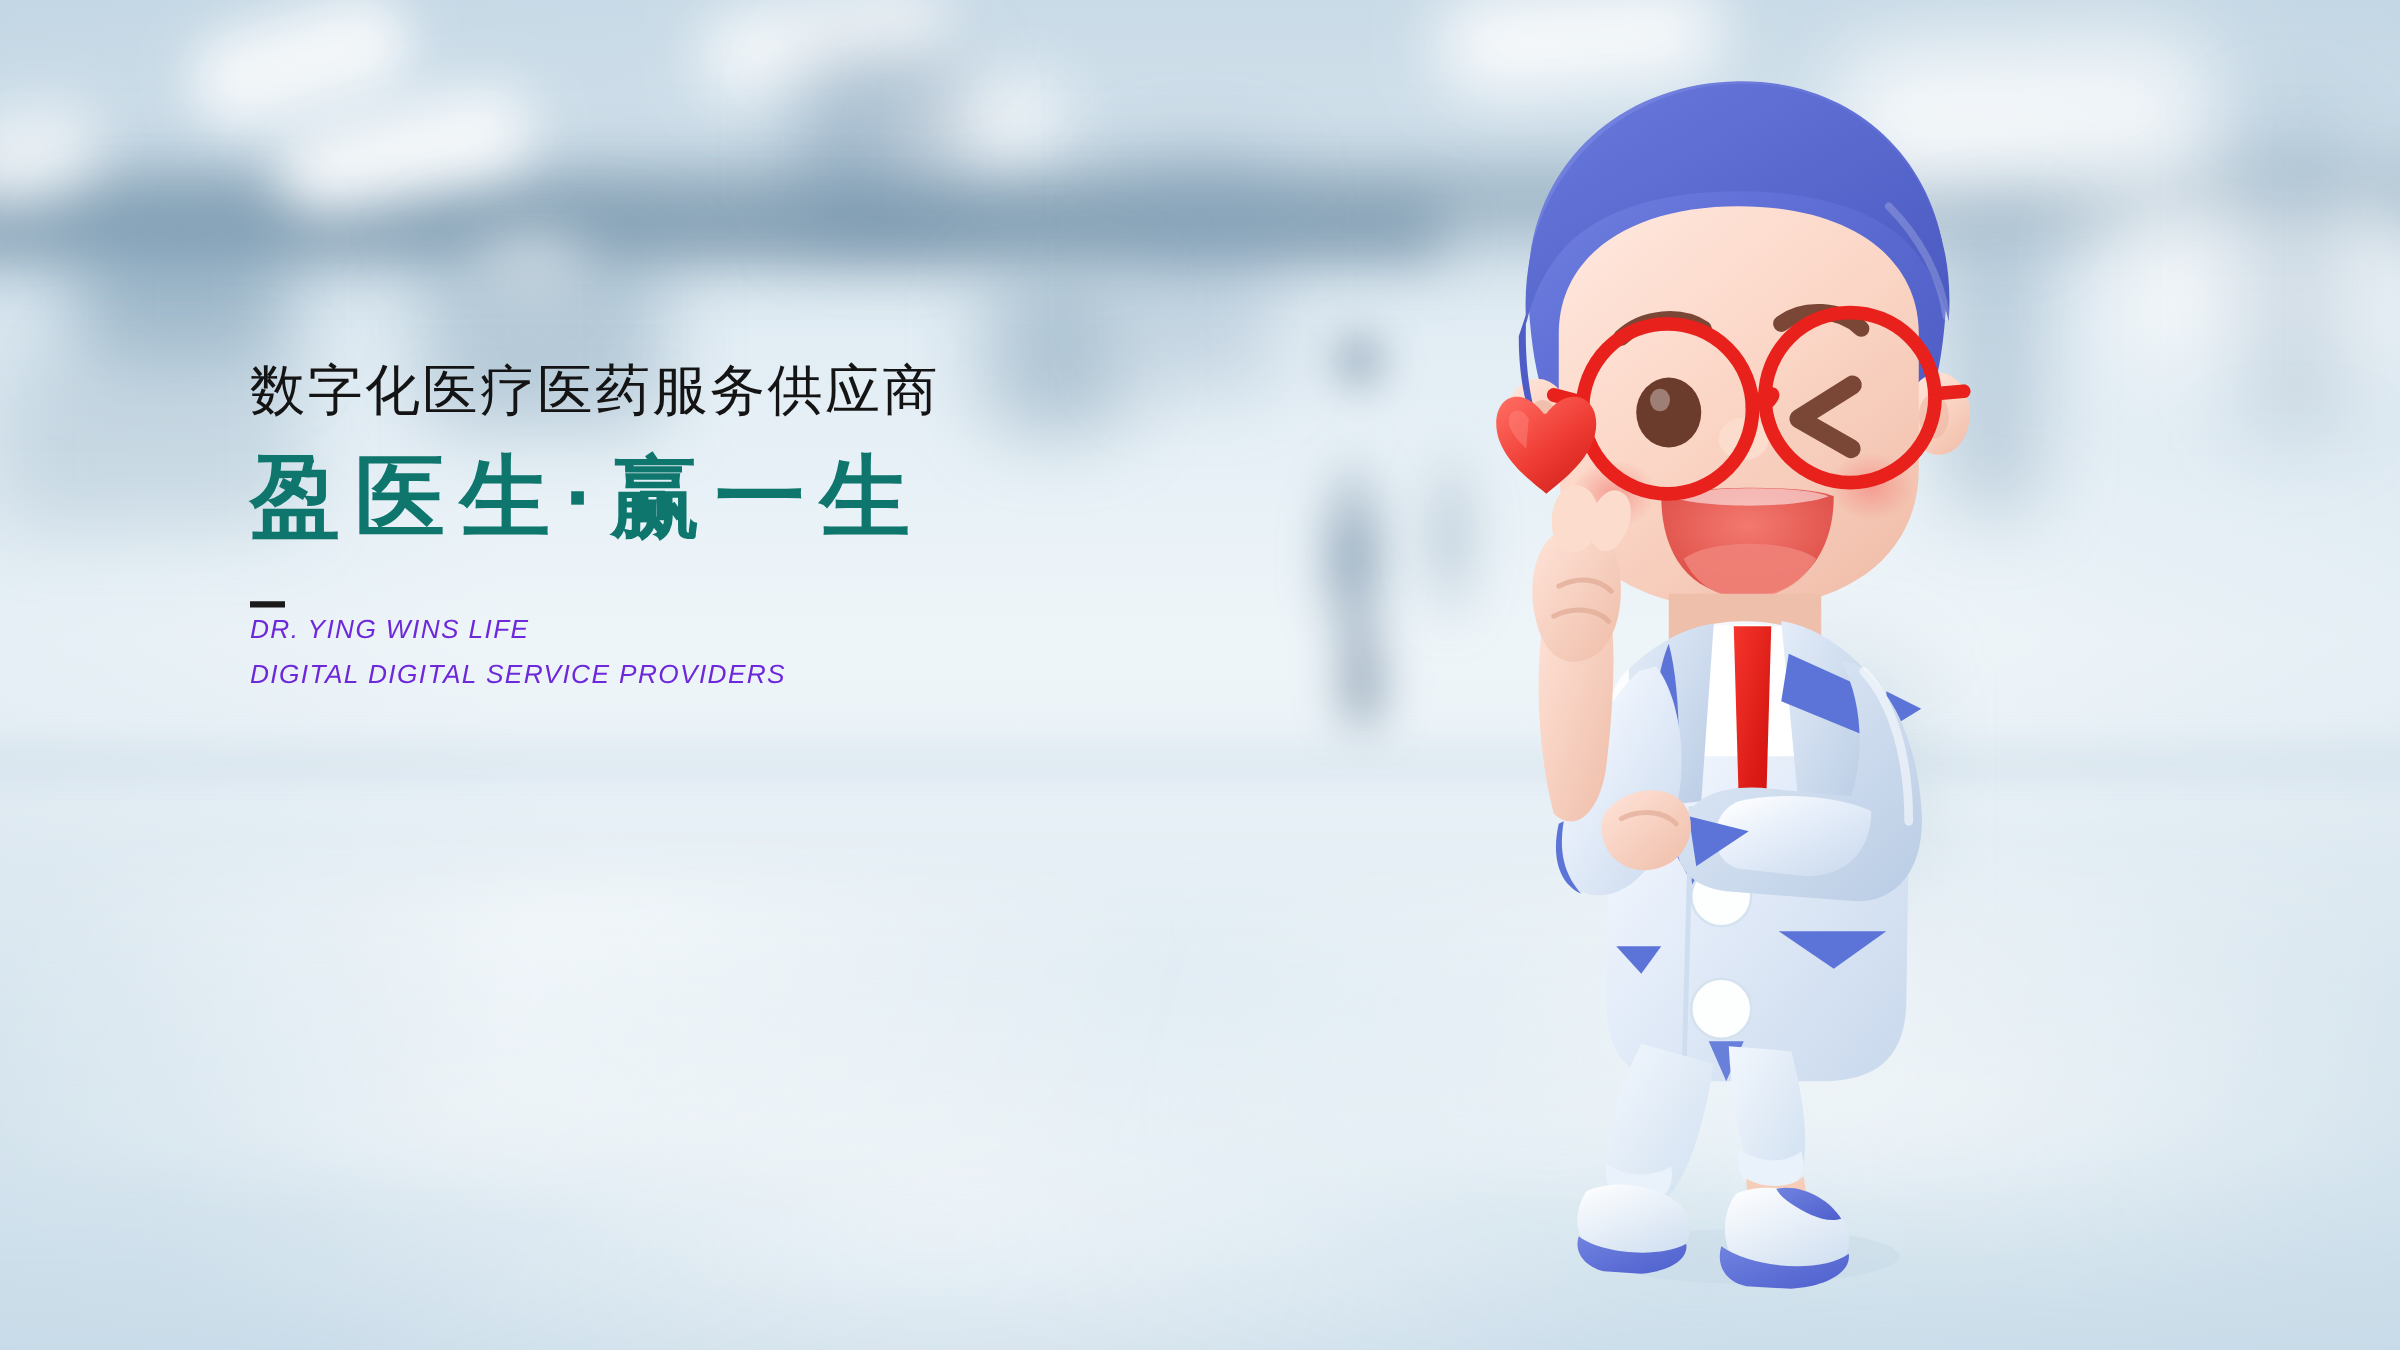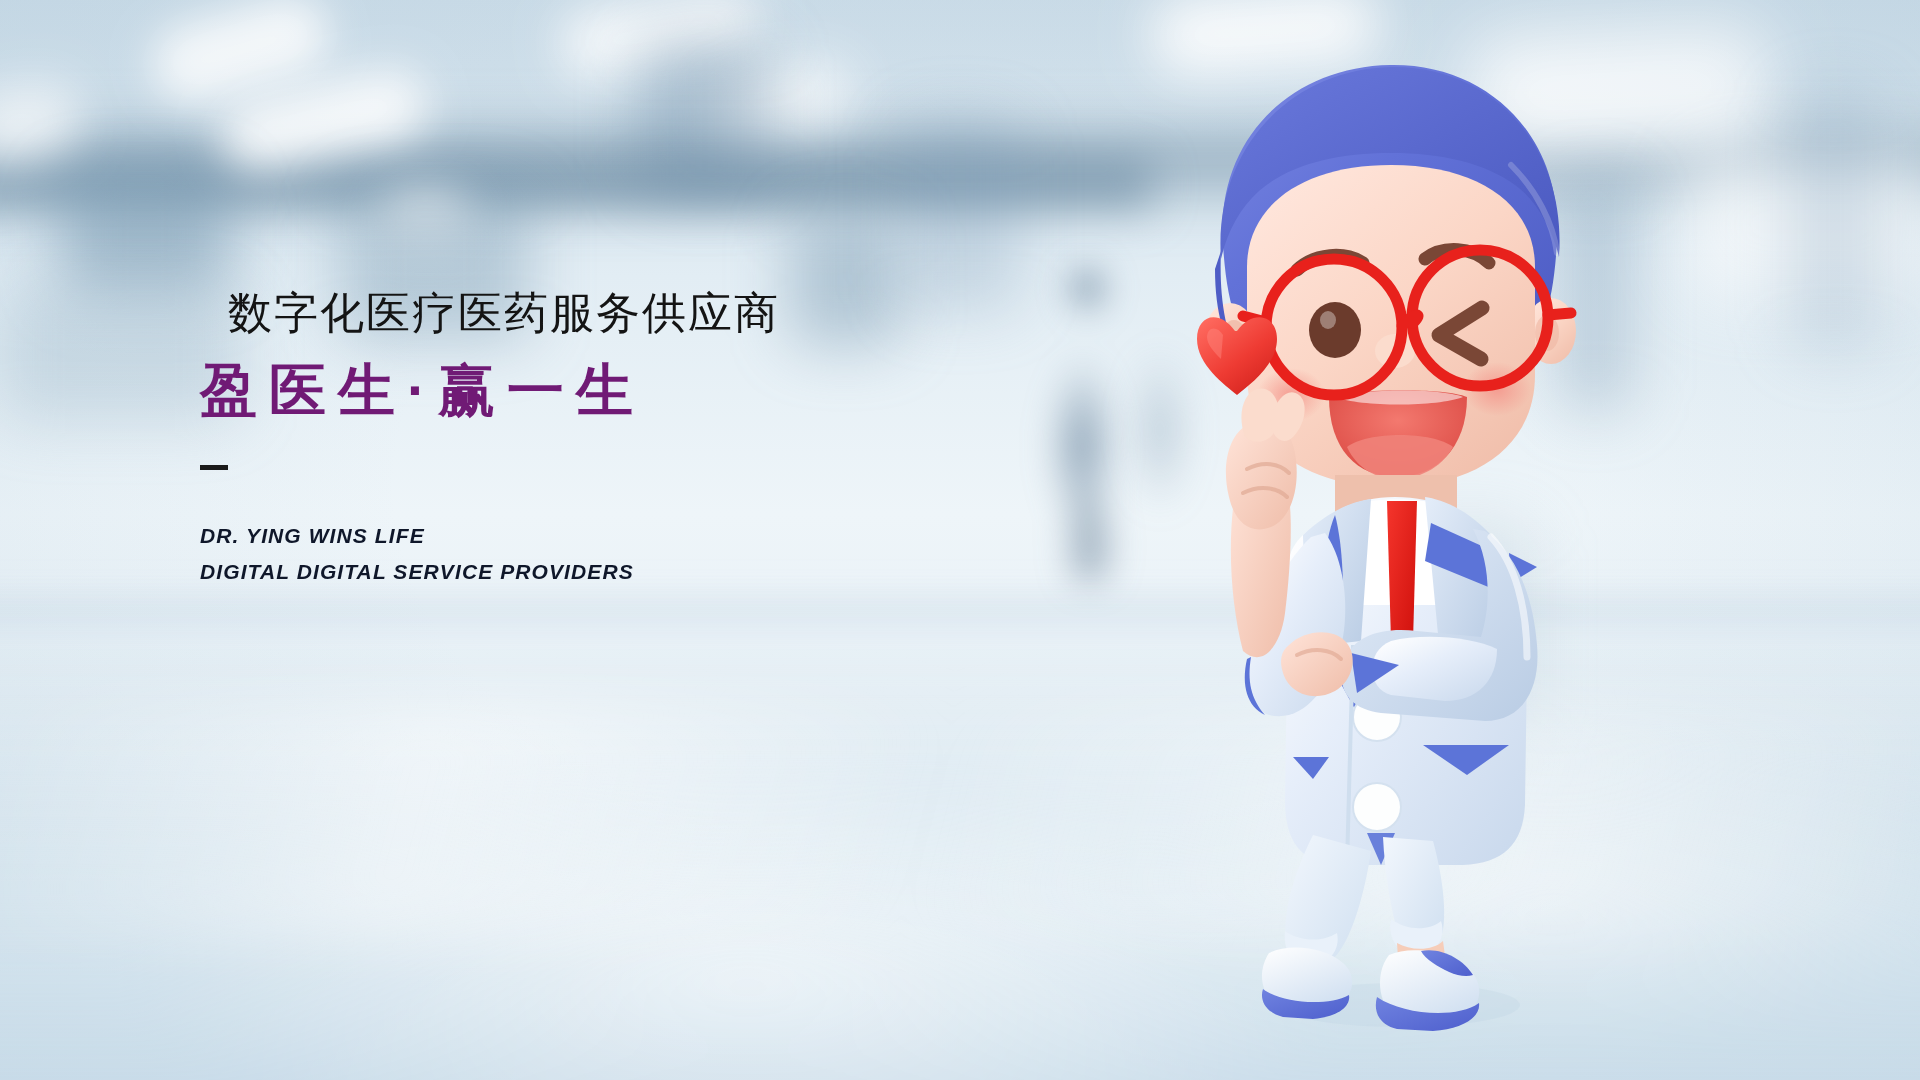--- a/index.html
+++ b/index.html
@@ -152,45 +152,43 @@
     width: 760px;
   }
 
   .subtitle-cn {
     font-size: 44px;
     line-height: 1.18;
     letter-spacing: 2px;
     color: #141414;
     font-weight: 400;
     white-space: nowrap;
-    margin-left: 28px;
   }
 
   .headline-cn {
     margin-top: 22px;
-    font-size: 57px;
+    font-size: 72px;
     line-height: 1.05;
     letter-spacing: 12px;
-    color: #701a75;
+    color: #0f766e;
     font-weight: 700;
     white-space: nowrap;
   }
 
   .divider {
     margin-top: 44px;
     width: 28px;
     height: 5px;
     background: #1a1a1a;
   }
 
   .en-block {
-    margin-top: 48px;
-    color: #0f172a;
+    color: #6d28d9;
     font-style: italic;
-    font-weight: 700;
+    font-weight: 400;
     font-size: 21px;
     letter-spacing: 1.1px;
     line-height: 1.72;
   }
   .en-line { white-space: nowrap; }
 
   
   #character {
     position: absolute;
     left: 1185px;

